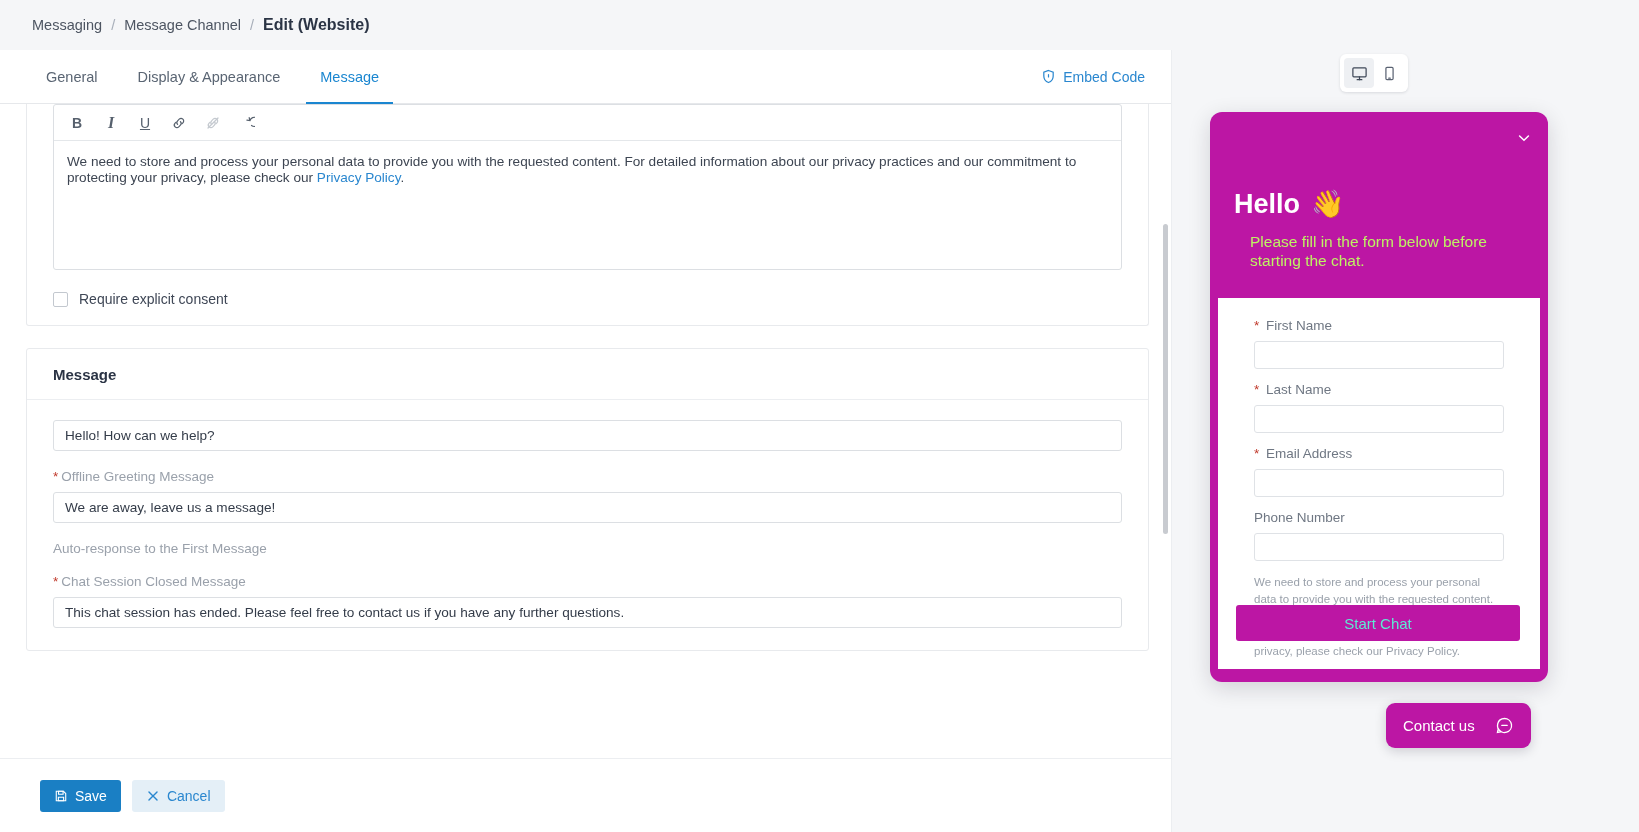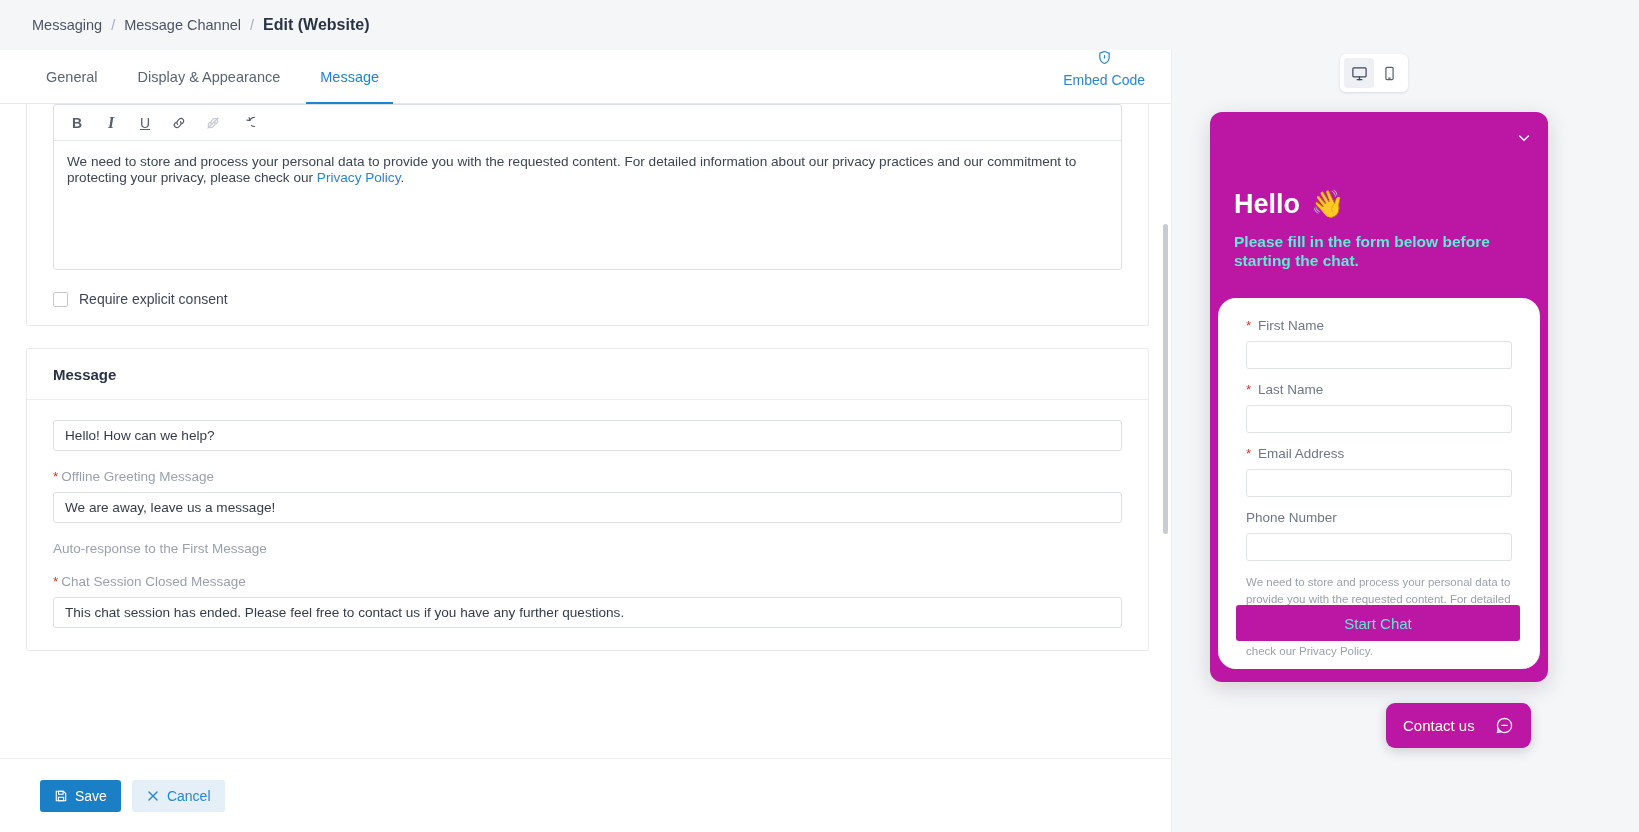--- a/index.html
+++ b/index.html
@@ -47,21 +47,21 @@
     padding: 0 20px; font-size: 14.5px; color: #5a6573;
     cursor: pointer; position: relative;
   }
   .tab.active { color: #1a86d0; }
   .tab.active::after {
     content: ""; position: absolute; left: 6px; right: 6px; bottom: -1px;
     height: 2.5px; background: #1a86d0;
   }
   .embed-link {
     margin-left: auto; display: flex; align-items: center; gap: 7px;
-    color: #2a87cf; font-size: 14px; cursor: pointer; padding-right: 4px; flex-direction: column;
+    color: #2a87cf; font-size: 14px; cursor: pointer; padding-right: 4px;
   }
   .shield { width: 15px; height: 15px; display: block; }
 
   .scroll-area {
     flex: 1 1 auto; overflow: hidden; position: relative;
     padding: 0 22px 0 26px; background: #ffffff;
   }
   .scrollbar {
     position: absolute; right: 3px; top: 120px; width: 5px; height: 310px;
     background: #c8cbd0; border-radius: 3px;
@@ -159,25 +159,25 @@
   .widget-chevron {
     position: absolute; right: 14px; top: 16px; color: #fff; cursor: pointer;
     width: 20px; height: 20px; display: flex; align-items: center; justify-content: center;
   }
   .widget-head { padding: 78px 24px 0; }
   .widget-title {
     font-size: 27px; font-weight: bold; color: #fff;
     display: flex; align-items: center; gap: 11px; line-height: 1.1;
   }
   .widget-sub {
-    margin-top: 12px; font-size: 15.5px; color: #5eead4; line-height: 1.25; font-weight: 700;
+    margin-top: 12px; font-size: 15.5px; color: #bef264; line-height: 1.25; font-weight: 400; margin-left: 16px;
   }
   .widget-form {
     position: absolute; left: 8px; right: 8px; top: 186px; bottom: 13px;
-    background: #fff; border-radius: 18px; padding: 20px 28px 0; overflow: hidden;
+    background: #fff; border-radius: 0; padding: 20px 36px 0; overflow: hidden;
   }
   .w-field { margin-bottom: 13px; }
   .w-label { font-size: 13.5px; color: #6f7783; margin-bottom: 8px; display: block; }
   .w-label .req { color: #c0392b; }
   .w-input {
     width: 100%; height: 28px; border: 1px solid #dfe2e6; border-radius: 3px;
     background: #fff; outline: none; font-family: "Liberation Sans", sans-serif;
   }
   .w-consent {
     font-size: 11.5px; color: #9aa1ab; line-height: 1.5; margin-top: 2px;

